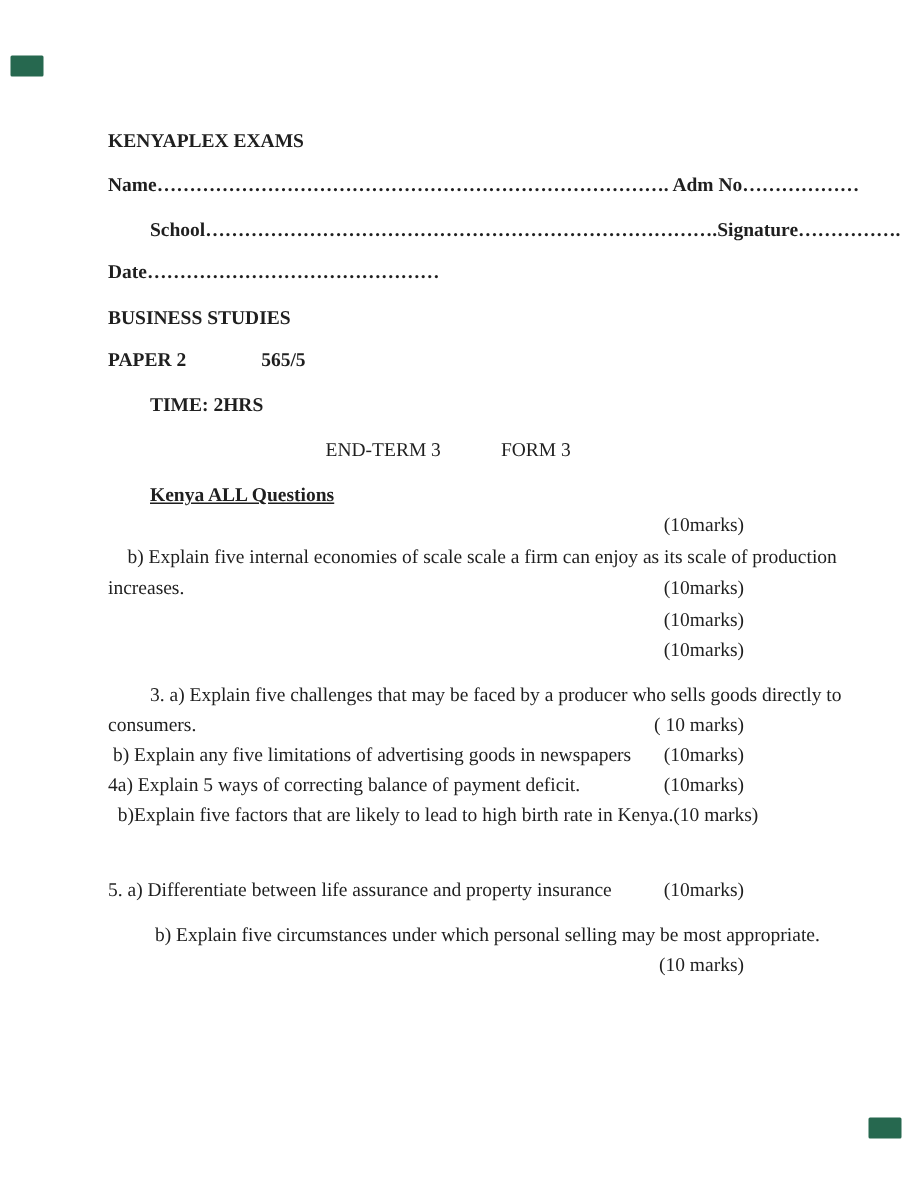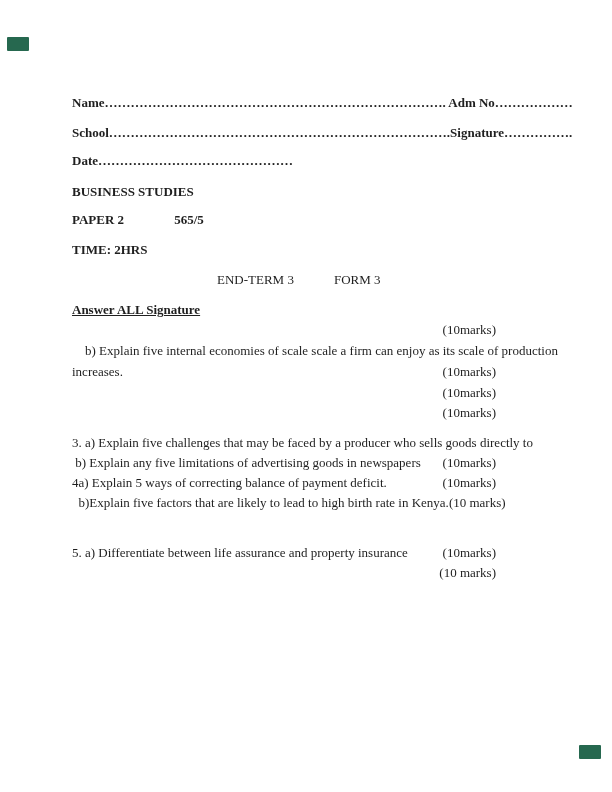--- a/index.html
+++ b/index.html
@@ -13,21 +13,21 @@
     font-family: "Liberation Serif", "DejaVu Serif", serif;
     font-size: 13px;
     color: #1f1f1f;
     overflow: hidden;
   }
   .line { line-height: 20px; white-space: pre; }
   .b { font-weight: bold; }
   .mt1  { margin-top: 1px; }
   .mt8  { margin-top: 8px; }
   .mt9  { margin-top: 9px; }
-  .mt10 { margin-top: 10px; }
+  .mt10 { margin-top: 10px; margin-left: 28px; }
   .mt11 { margin-top: 11px; }
   .mt30 { margin-top: 30px; }
   .center-line { margin-top: 10px; padding-left: 145px; line-height: 20px; font-weight: normal; white-space: pre; }
   .term { margin-right: 40px; }
   .paper-code { margin-left: 50px; }
   .instruction { text-decoration: underline; font-weight: bold; }
   .qrow { display: flex; width: 424px; line-height: 20px; }
   .qtext { white-space: pre; }
   .marks { margin-left: auto; white-space: pre; }
   .marker { position: absolute; width: 22px; height: 14px; border-radius: 1px; }
@@ -35,34 +35,35 @@
   .marker.br { left: 579px; top: 745px; }
 </style>
 </head>
 <body>
 
 <div class="page">
 
   <div class="marker tl" style="background-color: rgb(38, 104, 79);"></div>
   <div class="marker br" style="background-color: rgb(38, 104, 79);"></div>
 
+  <div class="line b">KENYAPLEX EXAMS</div>
 
   <div class="line b mt9">Name……………………………………………………………………. Adm No………………</div>
   <div class="line b mt10">School…………………………………………………………………….Signature…………….</div>
   <div class="line b mt8">Date………………………………………</div>
 
   <div class="line b mt11">BUSINESS STUDIES</div>
 
   <div class="line b mt8"><span>PAPER 2</span><span class="paper-code">565/5</span></div>
 
   <div class="line b mt10">TIME: 2HRS</div>
 
   <div class="center-line"><span class="term">END-TERM 3</span><span>FORM 3</span></div>
 
-  <div class="line mt10"><span class="instruction">Answer ALL Signature</span></div>
+  <div class="line mt10"><span class="instruction">Kenya ALL Questions</span></div>
 
   <div class="qrow">
       <span class="marks">(10marks)</span>
     </div>
   <div class="qrow mt1">
       <span class="qtext">    b) Explain five internal economies of scale scale a firm can enjoy as its scale of production</span>
       <span class="marks"></span>
     </div>
   <div class="qrow mt1">
       <span class="qtext">increases.</span>
@@ -72,33 +73,41 @@
       <span class="marks">(10marks)</span>
     </div>
   <div class="qrow">
       <span class="marks">(10marks)</span>
     </div>
   <div class="qrow mt10">
       <span class="qtext">3. a) Explain five challenges that may be faced by a producer who sells goods directly to</span>
       <span class="marks"></span>
     </div>
   <div class="qrow">
+      <span class="qtext">consumers.</span>
+      <span class="marks">( 10 marks)</span>
+    </div>
+  <div class="qrow">
       <span class="qtext"> b) Explain any five limitations of advertising goods in newspapers</span>
       <span class="marks">(10marks)</span>
     </div>
   <div class="qrow">
       <span class="qtext">4a) Explain 5 ways of correcting balance of payment deficit.</span>
       <span class="marks">(10marks)</span>
     </div>
   <div class="qrow">
       <span class="qtext">  b)Explain five factors that are likely to lead to high birth rate in Kenya.</span>
       <span class="marks">(10 marks)</span>
     </div>
   <div class="qrow mt30">
       <span class="qtext">5. a) Differentiate between life assurance and property insurance</span>
       <span class="marks">(10marks)</span>
     </div>
+  <div class="qrow mt10">
+      <span class="qtext"> b) Explain five circumstances under which personal selling may be most appropriate.</span>
+      <span class="marks"></span>
+    </div>
   <div class="qrow">
       <span class="qtext"></span>
       <span class="marks">(10 marks)</span>
     </div>
 
 </div>
 
 </body></html>

